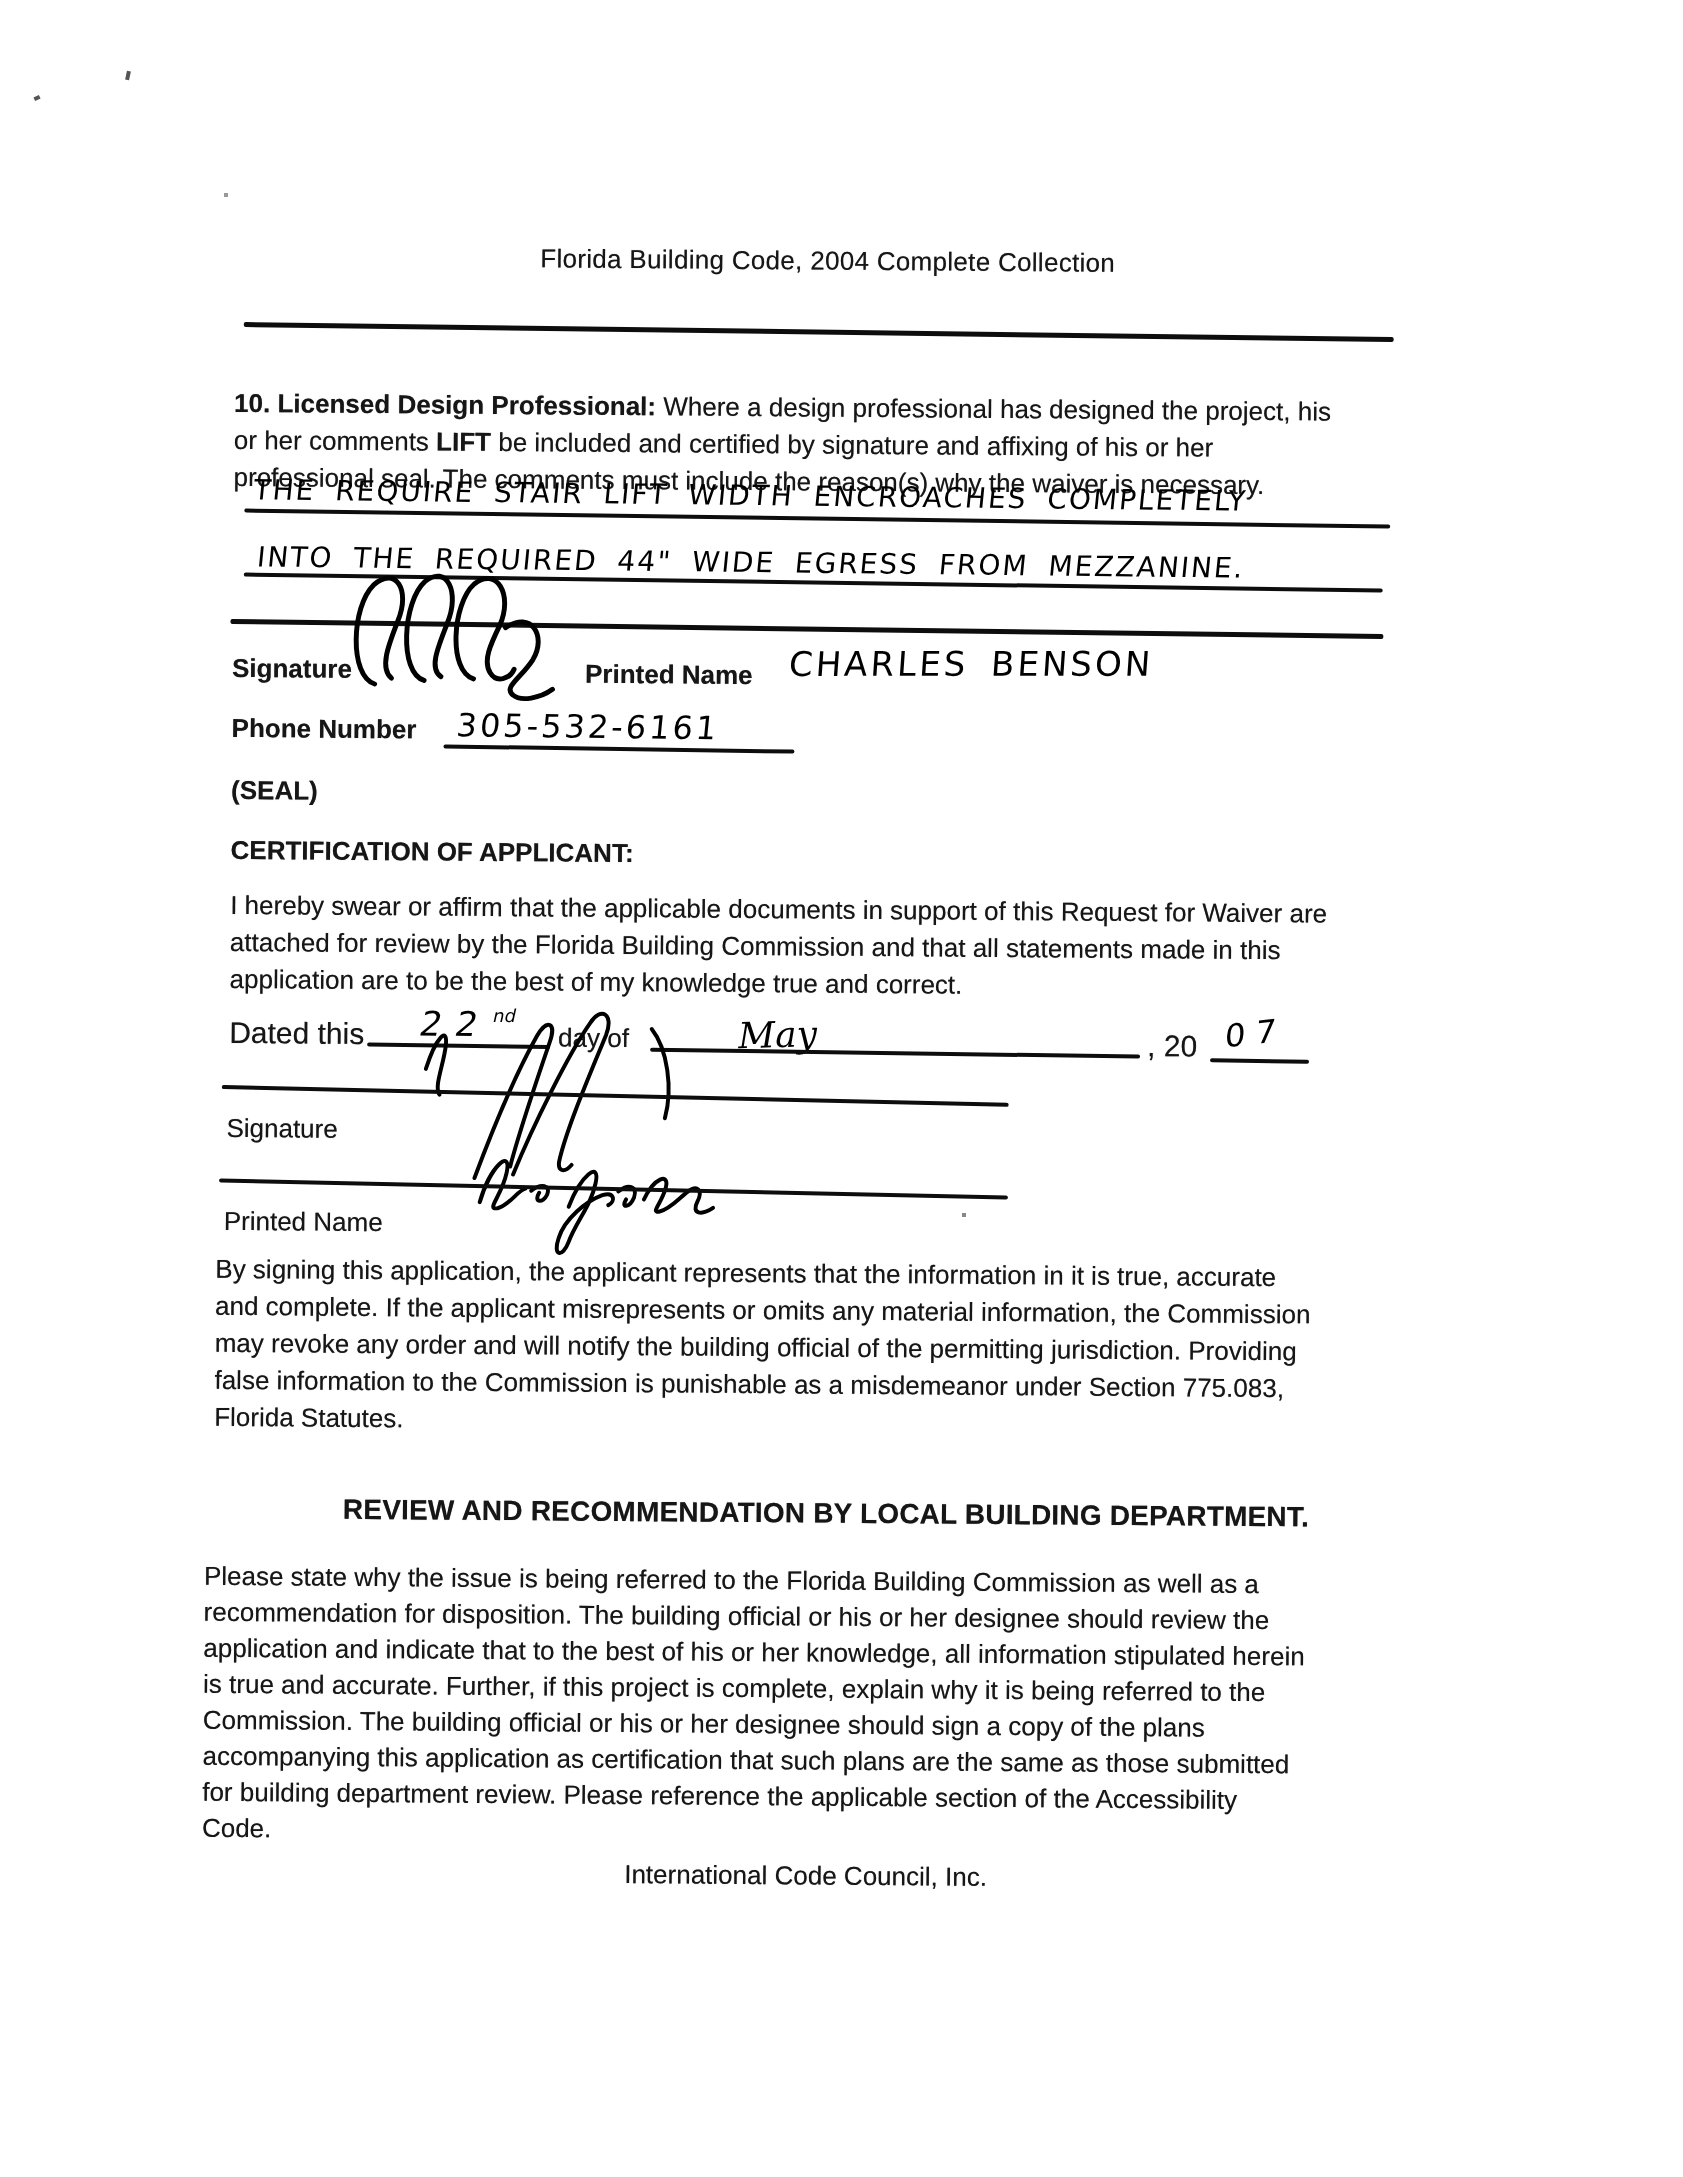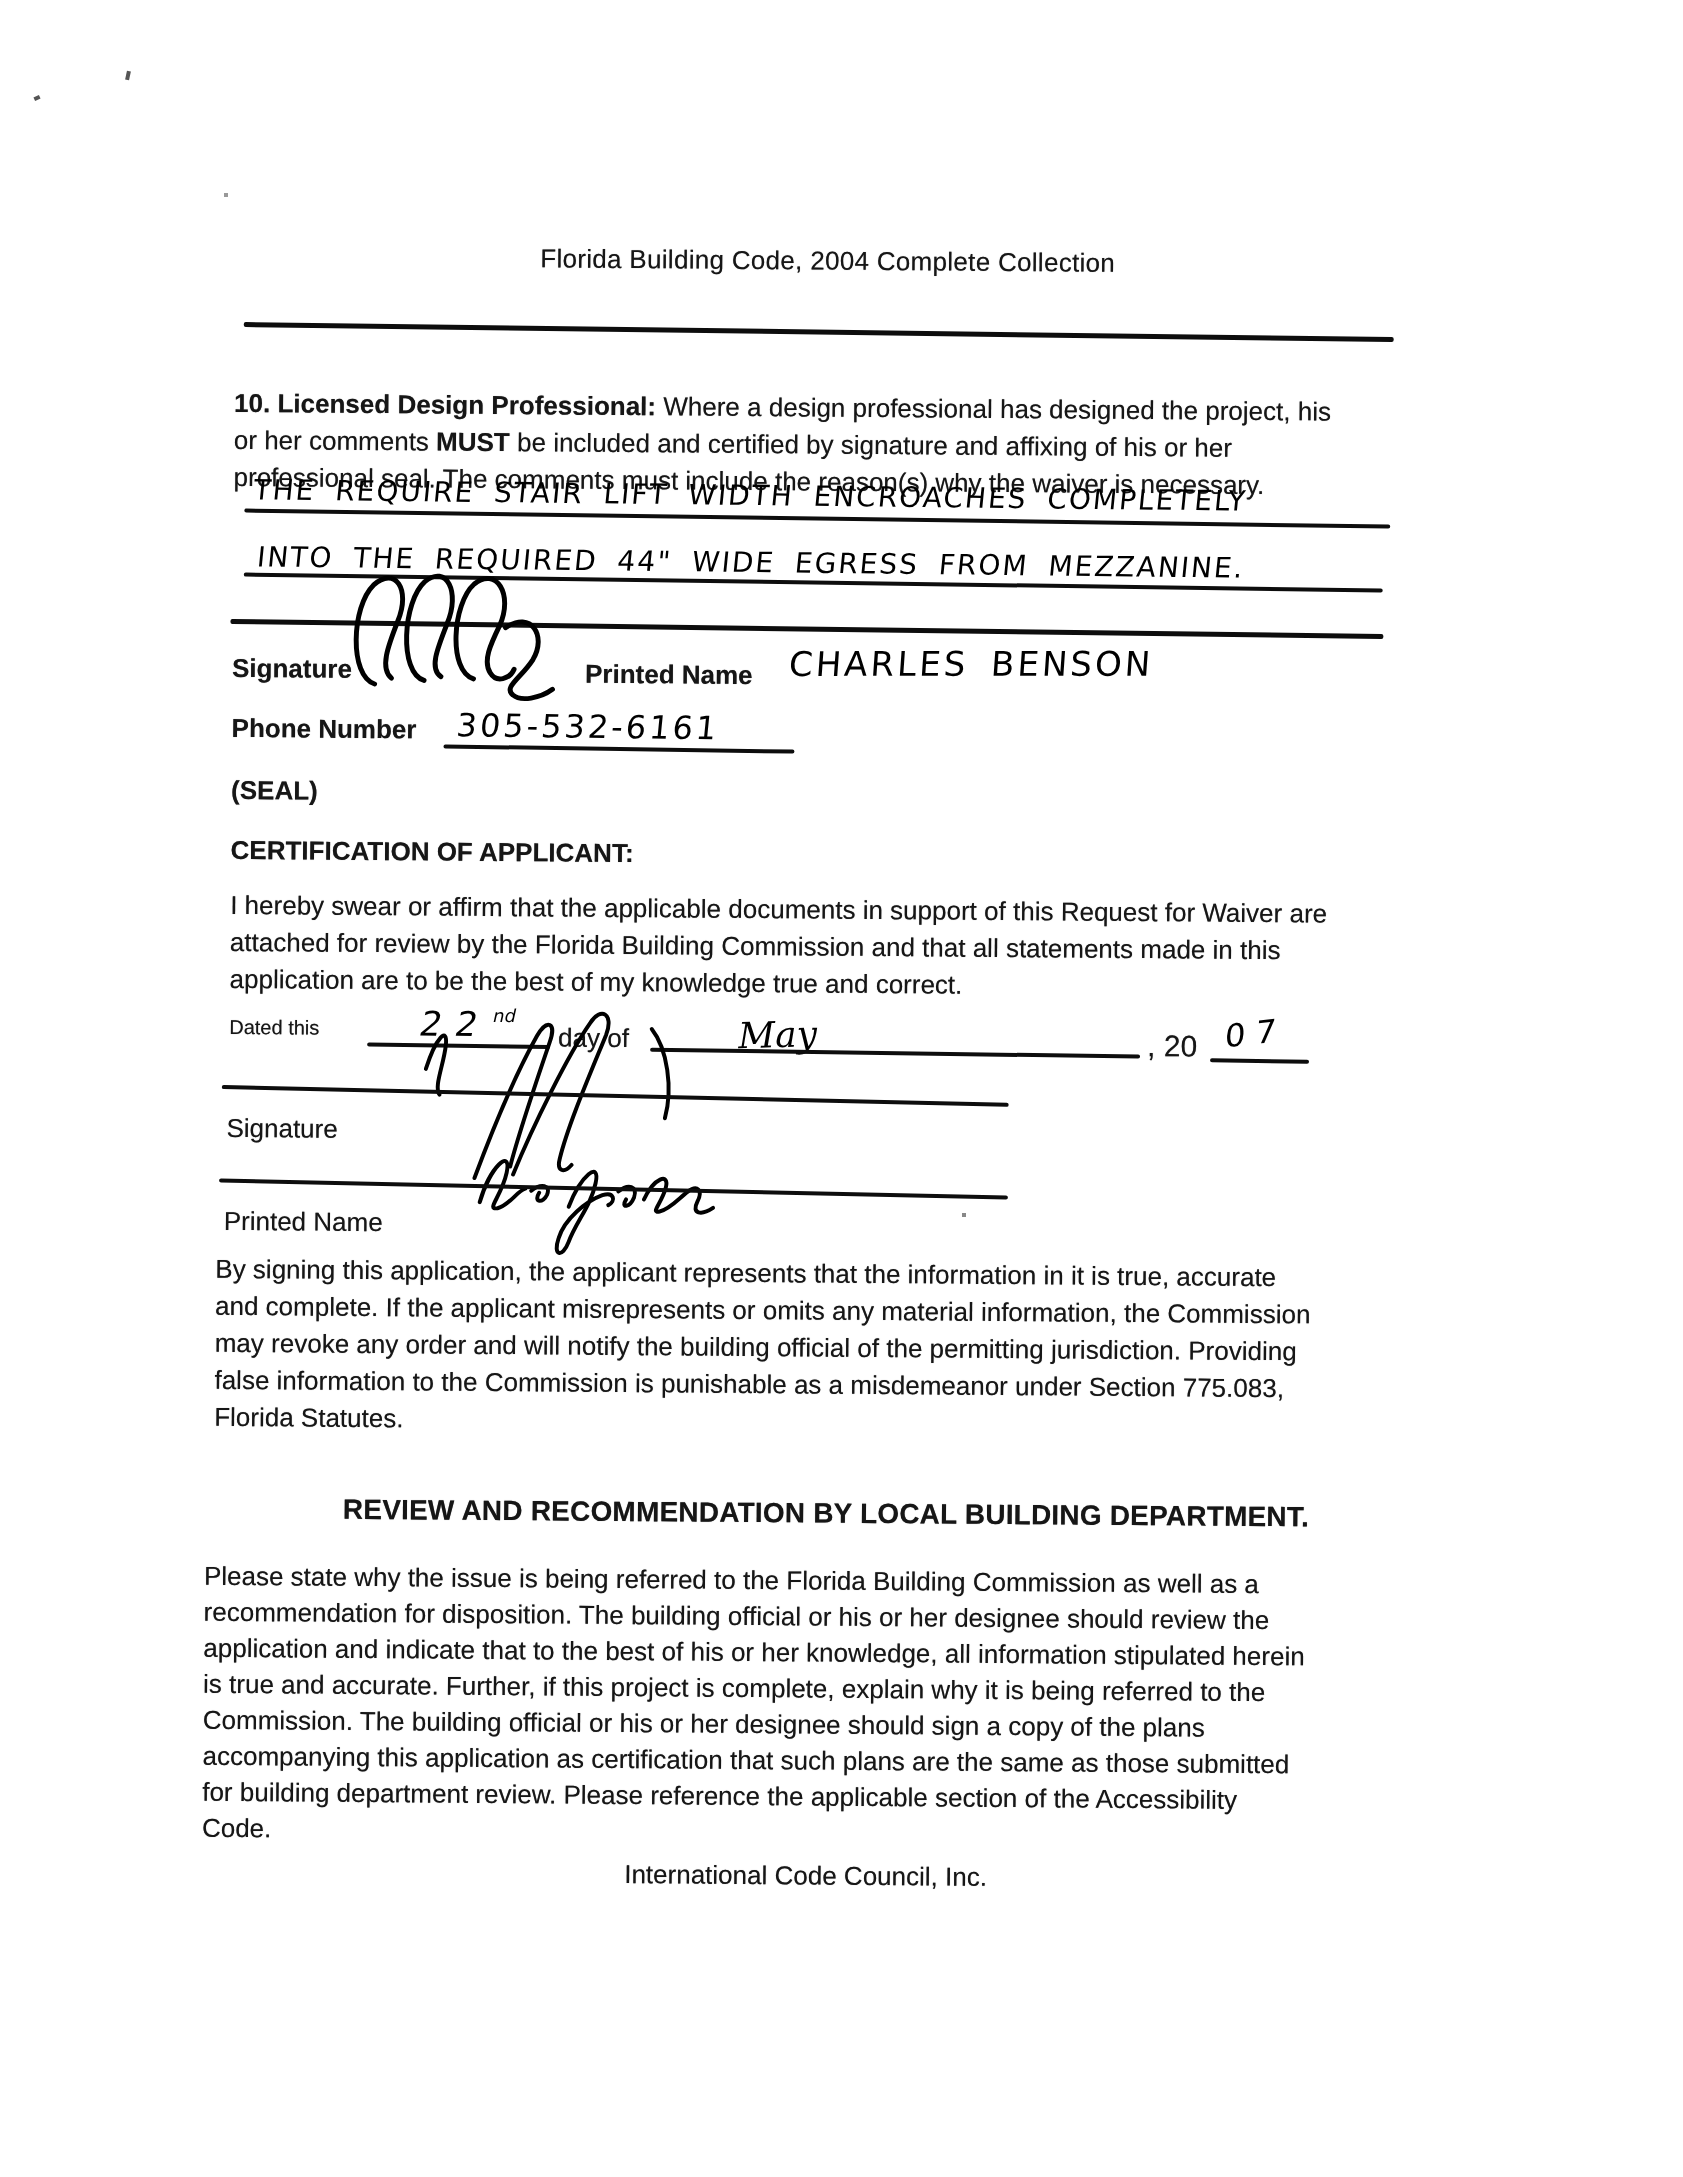--- a/index.html
+++ b/index.html
@@ -41,21 +41,21 @@
   <div class="speck" style="left:962px;top:1213px;width:4px;height:4px;background:#888;"></div>
 
   <div class="scan">
 
     <div class="print doc-title" style="left:540px;top:241px;">Florida Building Code, 2004 Complete Collection</div>
 
     <div class="rule" style="left:244px;top:325px;width:1150px;height:5px;transform:rotate(0.3deg);"></div>
 
     <p class="print para" style="left:235px;top:348px;width:1257px;">
       <span class="b">10. Licensed Design Professional:</span><span> Where a design professional has designed the project, his
-or her comments </span><span class="b">MUST</span><span> be included and certified by signature and affixing of his or her
+or her comments </span><span class="b">LIFT</span><span> be included and certified by signature and affixing of his or her
 professional seal. The comments must include the reason(s) why the waiver is necessary.</span>
     </p>
 
     <div class="hw hw-big" style="left:255px;top:475px;">THE REQUIRE STAIR LIFT WIDTH ENCROACHES COMPLETELY</div>
     <div class="rule" style="left:246px;top:512px;width:1146px;height:4px;transform:rotate(0.35deg);"></div>
 
     <div class="hw hw-big" style="left:259px;top:542px;">INTO THE REQUIRED 44" WIDE EGRESS FROM MEZZANINE.</div>
     <div class="rule" style="left:246px;top:576px;width:1139px;height:4px;transform:rotate(0.35deg);"></div>
 
     <div class="rule" style="left:233px;top:622px;width:1153px;height:5px;transform:rotate(0.3deg);"></div>
@@ -75,21 +75,21 @@
     <div class="hw" style="left:460px;top:705px;font-size:32px;letter-spacing:3px;">305-532-6161</div>
     <div class="rule" style="left:447px;top:744px;width:351px;height:4px;transform:rotate(0.4deg);"></div>
 
     <div class="print h-bold" style="left:235px;top:775px;">(SEAL)</div>
 
     <div class="print h-bold" style="left:235px;top:835px;">CERTIFICATION OF APPLICANT:</div>
     <p class="print para" style="left:235px;top:887px;width:1267px;">I hereby swear or affirm that the applicable documents in support of this Request for Waiver are
 attached for review by the Florida Building Commission and that all statements made in this
 application are to be the best of my knowledge true and correct.</p>
 
-    <div class="print" style="left:235px;top:1016px;font-size:20px;">Dated this</div>
+    <div class="print" style="left:235px;top:1016px;font-size:30px;">Dated this</div>
     <div class="hw" style="left:426px;top:1002px;font-size:34px;letter-spacing:14px;transform:skewX(-12deg);">
       <span>22</span><span class="sup">nd</span>
     </div>
     <div class="rule" style="left:373px;top:1042px;width:183px;height:4px;transform:rotate(0.3deg);"></div>
     <div class="print" style="left:564px;top:1020px;font-size:26px;">day of</div>
     <div class="cursive" style="left:744px;top:1010px;font-size:36px;transform:rotate(-2deg);">May</div>
     <div class="rule" style="left:656px;top:1046px;width:490px;height:4px;transform:rotate(0.35deg);"></div>
     <div class="print" style="left:1153px;top:1022px;font-size:30px;">, 20</div>
     <div class="hw" style="left:1231px;top:1006px;font-size:32px;letter-spacing:10px;transform:skewX(-10deg) rotate(-7deg);">07</div>
     <div class="rule" style="left:1216px;top:1051px;width:99px;height:4px;transform:rotate(0.5deg);"></div>

